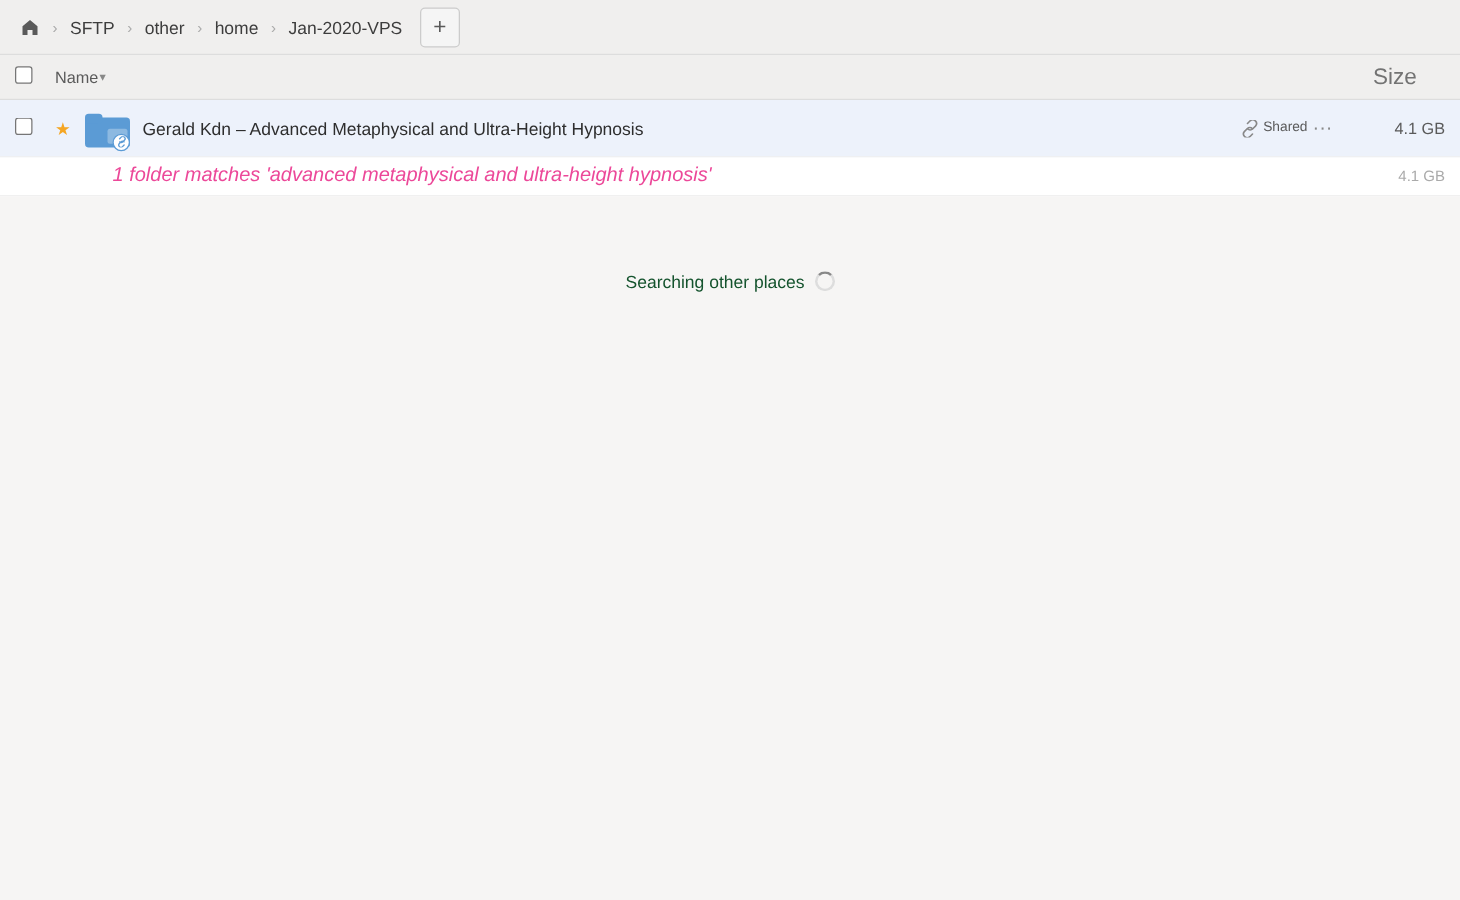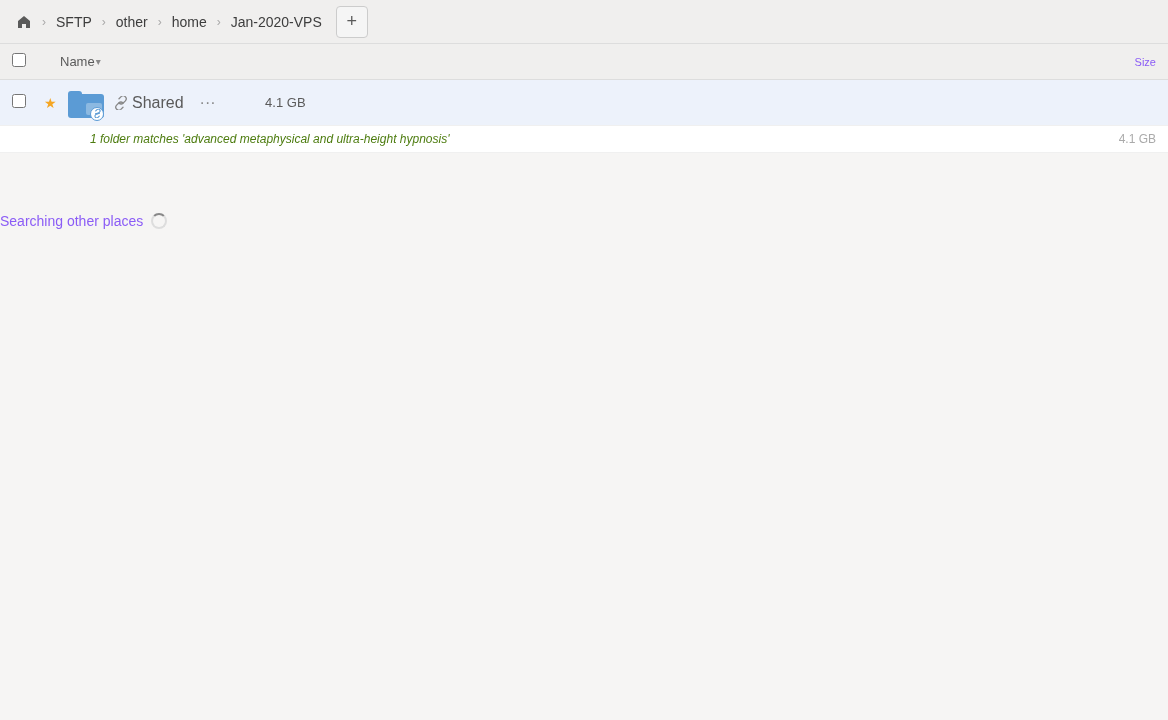--- a/index.html
+++ b/index.html
@@ -88,28 +88,27 @@
     }
 
     .col-name {
       flex: 1;
       display: flex;
       align-items: center;
       gap: 1px;
       font-size: 13px;
       color: #5a5a5a;
       cursor: pointer;
-      margin-left: 16px;
     }
 
     .col-size {
-      font-size: 11px;
-      color: #8b5cf6;
+      font-size: 18px;
+      color: #737373;
       min-width: 80px;
-      text-align: right;
+      text-align: center;
     }
 
     
     .file-list {
       background: #fff;
     }
 
     .file-row {
       display: flex;
       align-items: center;
@@ -142,25 +141,24 @@
       flex: 1;
       font-size: 14px;
       color: #2e2e2e;
       white-space: nowrap;
       overflow: hidden;
       text-overflow: ellipsis;
     }
 
     .file-shared {
       display: flex;
-      align-items: center;
       gap: 4px;
       color: #5a5a5a;
-      font-size: 16px;
-      margin-right: 12px;
+      font-size: 11px;
+      margin-right: 0;
     }
 
     .file-more {
       color: #888;
       font-size: 16px;
       margin-right: 16px;
       cursor: pointer;
       padding: 4px;
       border-radius: 3px;
     }
@@ -176,39 +174,40 @@
     .match-info-row {
       display: flex;
       align-items: center;
       padding: 6px 12px 6px 90px;
       background: #fff;
       border-bottom: 1px solid #f0f0f0;
     }
 
     .match-info-text {
       flex: 1;
-      font-size: 12px;
-      color: #4d7c0f;
+      font-size: 16px;
+      color: #ec4899;
       font-style: italic;
     }
 
     .match-info-size {
       font-size: 12px;
       color: #aaa;
       min-width: 70px;
       text-align: right;
     }
 
     
     .searching-area {
       display: flex;
       align-items: center;
+      justify-content: center;
       gap: 8px;
       padding: 60px 0;
-      color: #8b5cf6;
+      color: #14532d;
       font-size: 14px;
     }
 
     .spinner {
       width: 16px;
       height: 16px;
       border: 2px solid #ddd;
       border-top-color: #888;
       border-radius: 50%;
       animation: spin 1s linear infinite;
@@ -267,20 +266,21 @@
         <rect x="18" y="16" width="16" height="12" rx="2" fill="white" opacity="0.3"></rect>
       </svg>
 
       <div style="position:absolute;bottom:0;right:0;background:#fff;border-radius:50%;border:1.5px solid #5b9bd5;width:14px;height:14px;display:flex;align-items:center;justify-content:center;">
         <svg width="9" height="9" viewBox="0 0 10 10">
           <path d="M3 5a2 2 0 0 0 2.83 0l1.41-1.41a2 2 0 0 0-2.83-2.83L3 2.17" stroke="#5b9bd5" stroke-width="1.2" fill="none" stroke-linecap="round"></path>
           <path d="M7 5a2 2 0 0 0-2.83 0L2.76 6.41a2 2 0 0 0 2.83 2.83L7 7.83" stroke="#5b9bd5" stroke-width="1.2" fill="none" stroke-linecap="round"></path>
         </svg>
       </div>
     </div>
+    <div class="file-name">Gerald Kdn – Advanced Metaphysical and Ultra-Height Hypnosis</div>
     <div class="file-shared">
       <svg width="14" height="14" viewBox="0 0 14 14">
         <path d="M5 7a3 3 0 0 0 4.24 0l2.12-2.12A3 3 0 0 0 7.12.64L5 2.76" stroke="#888" stroke-width="1.3" fill="none" stroke-linecap="round"></path>
         <path d="M9 7a3 3 0 0 0-4.24 0L2.64 9.12A3 3 0 0 0 6.88 13.36L9 11.24" stroke="#888" stroke-width="1.3" fill="none" stroke-linecap="round"></path>
       </svg>
       <span>Shared</span>
     </div>
     <div class="file-more">···</div>
     <div class="file-size">4.1 GB</div>
   </div>

